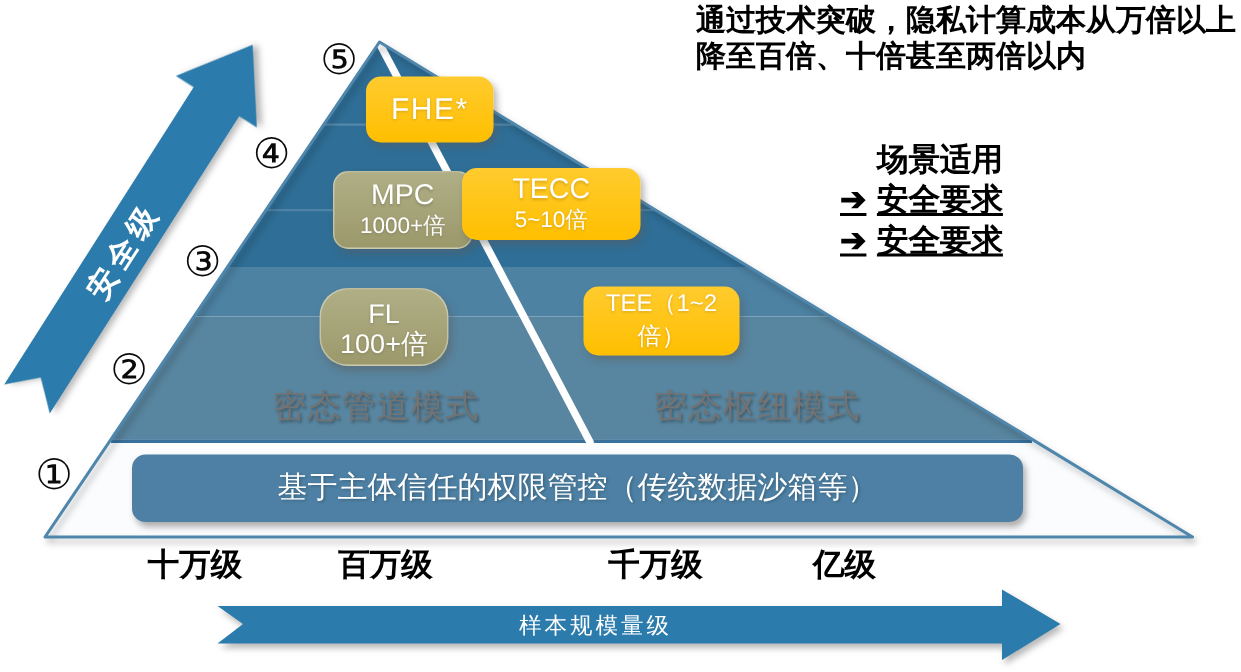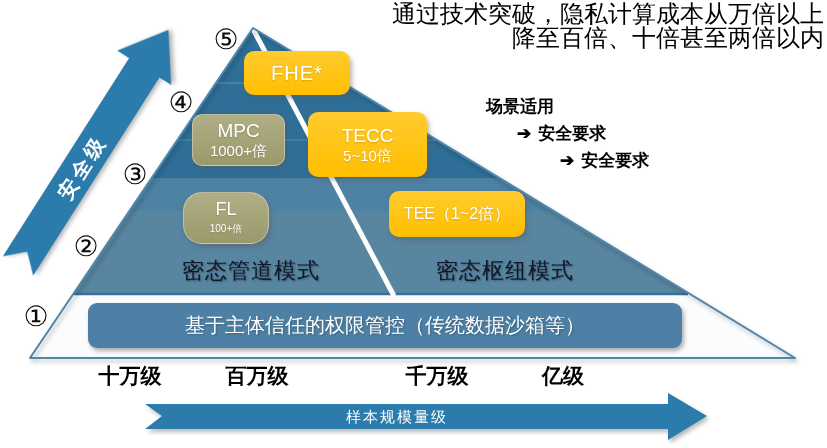--- a/index.html
+++ b/index.html
@@ -11,51 +11,51 @@
   }
   html,body{margin:0;padding:0;background:#fff;}
   .stage{
     position:relative;width:827px;height:448px;background:#ffffff;overflow:hidden;
     font-family:"Liberation Sans",sans-serif;
   }
   .stage svg{position:absolute;left:0;top:0;}
   .abs{position:absolute;}
 
   
-  .headline{right:3px;top:2px;text-align:right;color:var(--c-text);
-    font-size:24px;font-weight:normal;line-height:24px;white-space:nowrap;}
+  .headline{right:3px;top:2px;color:var(--c-text);
+    font-size:20px;font-weight:bold;line-height:24px;white-space:nowrap;}
 
   
-  .scenario{left:486px;top:96px;color:var(--c-text);font-weight:bold;font-size:17px;line-height:21px;}
-  .scenario .row{margin-top:6px;white-space:nowrap;}
+  .scenario{left:486px;top:96px;color:var(--c-text);font-weight:bold;font-size:21px;line-height:21px;text-align:right;}
+  .scenario .row{margin-top:6px;white-space:nowrap;text-decoration:underline;}
   .scenario .ind1{padding-left:31px;}
   .scenario .ind2{padding-left:74px;}
   .scenario .ar{margin-right:7px;}
 
   
   .lvl{width:32px;height:32px;text-align:center;font-size:28px;line-height:32px;color:#0a0a0a;}
   .lvl5{left:210px;top:24px;} .lvl4{left:165px;top:87px;} .lvl3{left:119px;top:159px;}
   .lvl2{left:70px;top:231px;}  .lvl1{left:20px;top:301px;}
 
   
   .tech{border-radius:10px;color:#fff;display:flex;flex-direction:column;
     align-items:center;justify-content:center;text-align:center;
     box-shadow:2px 3px 5px rgba(90,90,90,.45);text-shadow:0 1px 2px rgba(0,0,0,.18);}
   .tech .nm{font-size:19px;line-height:22px;}
   .tech .ct{font-size:15px;line-height:18px;}
   .yellow{background:linear-gradient(var(--c-yellow-light),var(--c-yellow));}
-  .olive{background:linear-gradient(var(--c-olive-light),var(--c-olive));border:1px solid rgba(255,255,255,.35);}
-  .box-fhe{left:244px;top:51px;width:106px;height:44px;} .box-fhe .nm{font-size:20px;letter-spacing:1px;}
+  .olive{background:linear-gradient(var(--c-olive-light),var(--c-olive));border:1px solid rgba(255,255,255,.35);margin-left:30px;}
+  .box-fhe{left:244px;top:51px;width:85px;height:44px;} .box-fhe .nm{font-size:20px;letter-spacing:1px;}
   .box-mpc{left:192px;top:114px;width:91px;height:50px;}
-  .box-tecc{left:308px;top:112px;width:119px;height:65px;}
-  .box-fl{left:183px;top:192px;width:84px;height:50px;border-radius:19px;} .box-fl .nm{font-size:18px;} .box-fl .ct{font-size:10px;}
-  .box-tee{left:389px;top:191px;width:136px;height:46px;} .box-tee .nm{font-size:16px;}
+  .box-tecc{left:308px;top:112px;width:119px;height:48px;}
+  .box-fl{left:183px;top:192px;width:84px;height:50px;border-radius:19px;} .box-fl .nm{font-size:18px;} .box-fl .ct{font-size:18px;}
+  .box-tee{left:389px;top:191px;width:104px;height:46px;} .box-tee .nm{font-size:16px;}
 
   
-  .mode{width:172px;text-align:center;color:#0f172a;font-size:22px;letter-spacing:1px;
+  .mode{width:172px;text-align:center;color:#737373;font-size:22px;letter-spacing:1px;
     text-shadow:1px 1px 2px rgba(0,0,0,.35);}
   .mode-left{left:165px;top:256px;} .mode-right{left:419px;top:256px;}
 
   
   .basebar{left:88px;top:303px;width:594px;height:45px;background:var(--c-bar);
     border-radius:9px;box-shadow:2px 3px 4px rgba(110,110,110,.55);
     color:#fff;font-size:20px;line-height:45px;text-align:center;
     text-shadow:1px 1px 2px rgba(0,0,0,.25);white-space:nowrap;}
 
   

